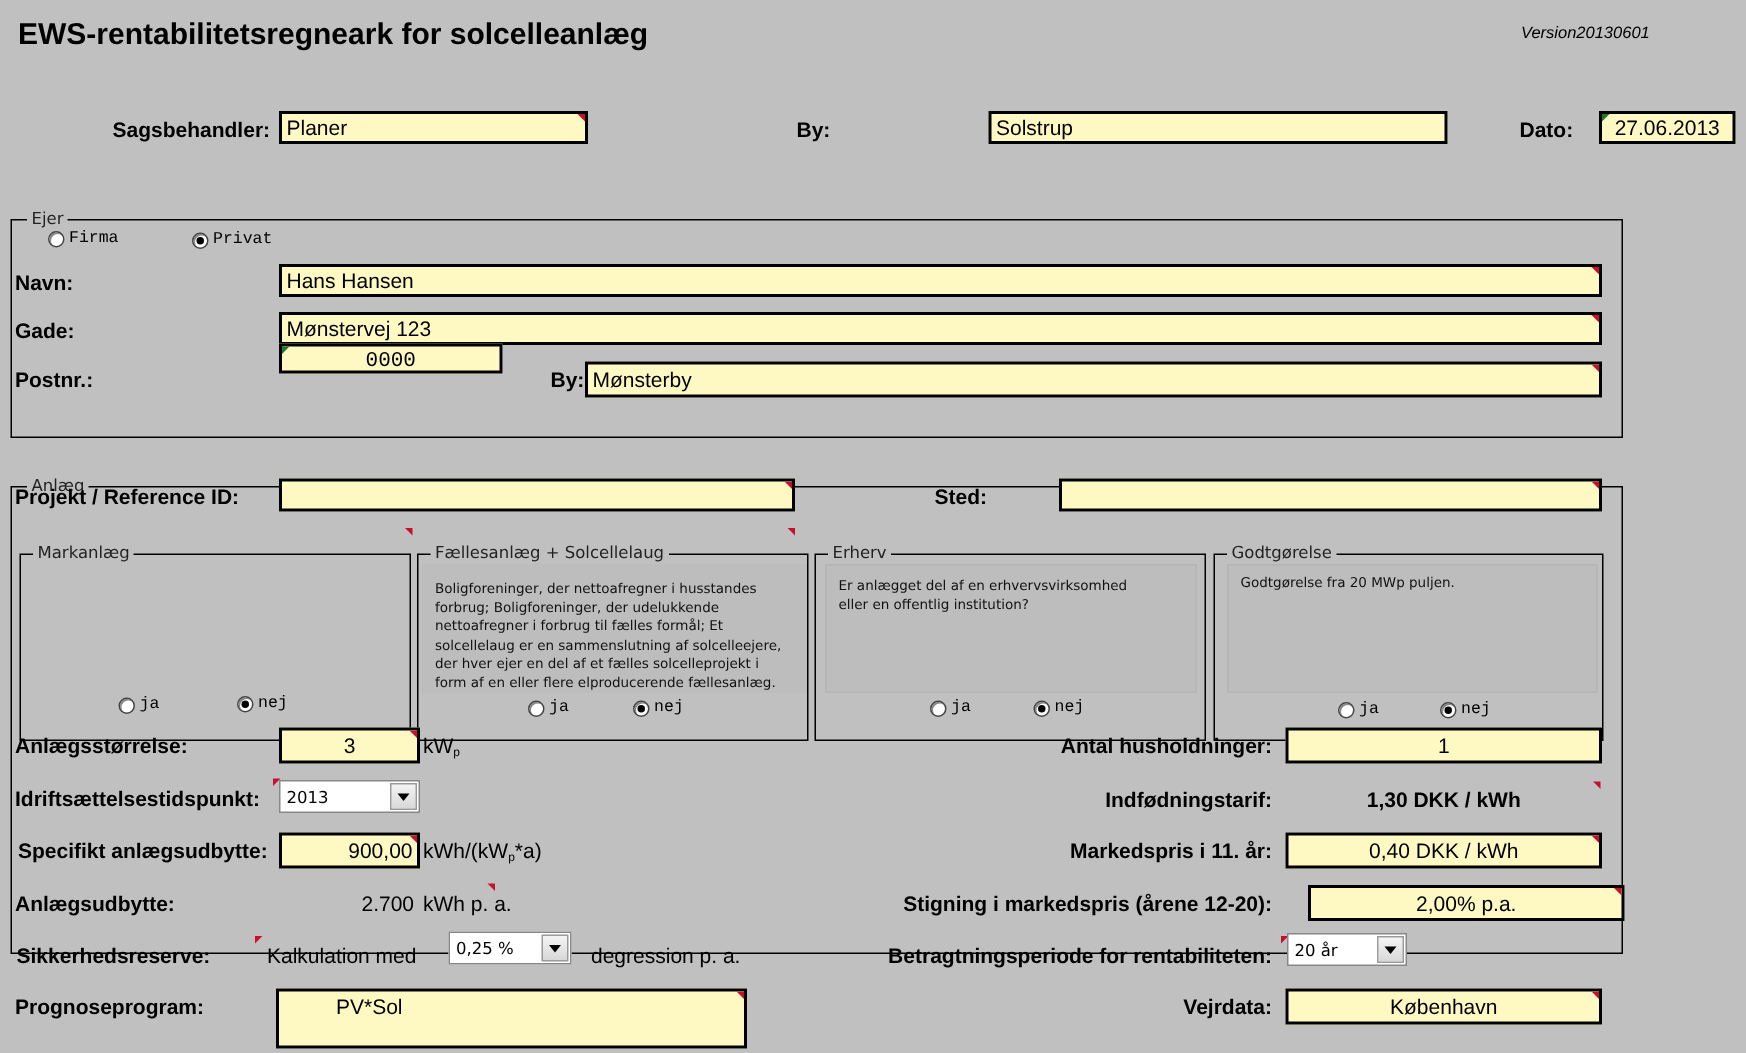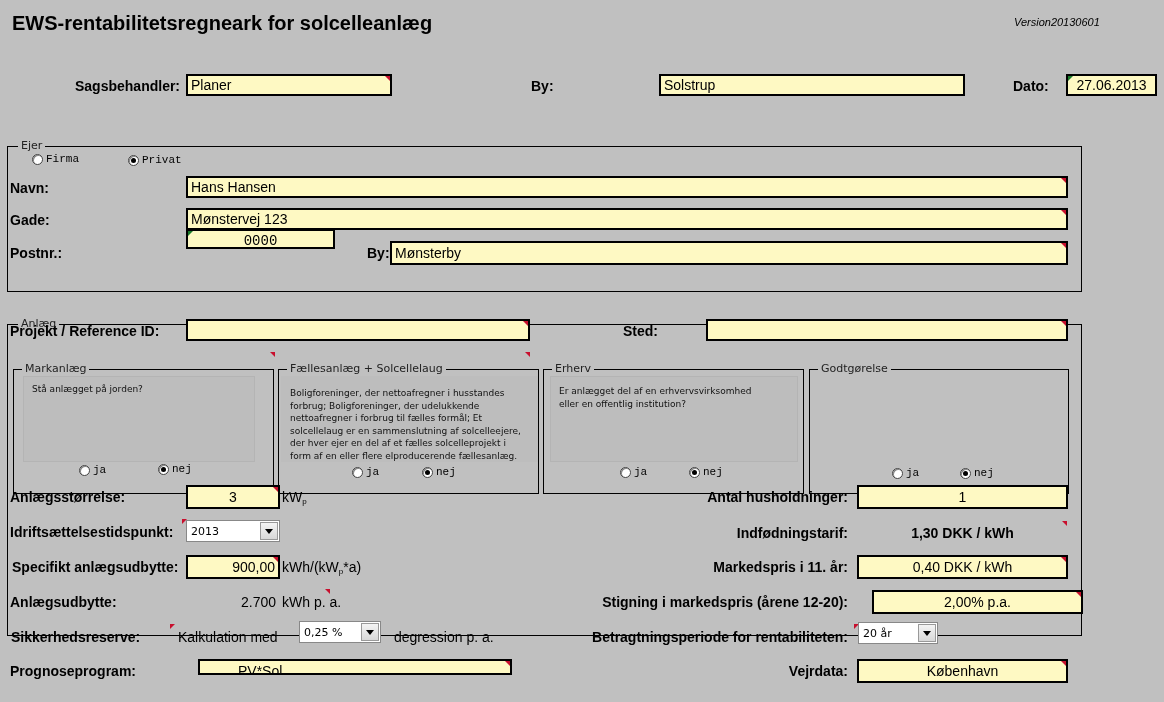--- a/index.html
+++ b/index.html
@@ -122,23 +122,20 @@
 </div>
 
 <div class="abs lbl" style="left:10px;top:323px;">Projekt / Reference ID:</div>
 <div class="abs field tri-red" style="left:186px;top:319px;width:344px;"></div>
 
 <div class="abs lbl" style="left:623px;top:323px;">Sted:</div>
 <div class="abs field tri-red" style="left:706px;top:319px;width:362px;"></div>
 
 <div class="abs group" style="left:13px;top:357px;width:261px;height:125px;">
   <span class="group-legend sub-legend" style="left:8px;">Markanlæg</span>
-  <div class="inner-panel" style="left:9px;top:6px;width:230px;height:84px;">
-    <div class="desc" style="padding:6px 8px;">Stå anlægget på jorden?</div>
-  </div>
   <div class="radio" style="position:absolute;left:65px;top:94px;">
     <span class="dot"></span>
     <span>ja</span>
   </div>
   <div class="radio" style="position:absolute;left:144px;top:93px;">
     <span class="dot on"></span>
     <span>nej</span>
   </div>
 </div>
 <div class="abs note-red" style="left:270px;top:352px;"></div>
@@ -169,20 +166,23 @@
     <span>ja</span>
   </div>
   <div class="radio" style="position:absolute;left:145px;top:96px;">
     <span class="dot on"></span>
     <span>nej</span>
   </div>
 </div>
 
 <div class="abs group" style="left:809px;top:357px;width:260px;height:125px;">
   <span class="group-legend sub-legend" style="left:8px;">Godtgørelse</span>
+  <div class="inner-panel" style="left:8px;top:6px;width:245px;height:84px;">
+    <div class="desc" style="padding:6px 8px;">Godtgørelse fra 20 MWp puljen.</div>
+  </div>
   <div class="radio" style="position:absolute;left:82px;top:97px;">
     <span class="dot"></span>
     <span>ja</span>
   </div>
   <div class="radio" style="position:absolute;left:150px;top:97px;">
     <span class="dot on"></span>
     <span>nej</span>
   </div>
 </div>
 
@@ -213,21 +213,21 @@
 <div class="abs lbl" style="left:11px;top:629px;">Sikkerhedsreserve:</div>
 <div class="abs note-red-l" style="left:170px;top:624px;"></div>
 <div class="abs plain" style="left:178px;top:629px;">Kalkulation med</div>
 <div class="abs combo" style="left:299px;top:621px;width:82px;">
   <span class="val">0,25 %</span>
   <span class="btn"></span>
 </div>
 <div class="abs plain" style="left:394px;top:629px;">degression p. a.</div>
 
 <div class="abs lbl" style="left:10px;top:663px;">Prognoseprogram:</div>
-<div class="abs field tri-red" style="left:198px;top:659px;width:314px;height:16px;line-height:20px;padding-left:38px;">PV*Sol</div>
+<div class="abs field tri-red" style="left:184px;top:659px;width:314px;height:40px;line-height:20px;padding-left:38px;">PV*Sol</div>
 
 <div class="abs lbl lbl-r" style="left:560px;width:288px;top:489px;">Antal husholdninger:</div>
 <div class="abs field center" style="left:857px;top:485px;width:211px;height:24px;line-height:20px;">1</div>
 
 <div class="abs lbl lbl-r" style="left:560px;width:288px;top:525px;">Indfødningstarif:</div>
 <div class="abs lbl" style="left:857px;width:211px;top:525px;text-align:center;">1,30 DKK / kWh</div>
 <div class="abs note-red" style="left:1062px;top:521px;"></div>
 
 <div class="abs lbl lbl-r" style="left:560px;width:288px;top:559px;">Markedspris i 11. år:</div>
 <div class="abs field tri-red center" style="left:857px;top:555px;width:211px;height:24px;line-height:20px;">0,40 DKK / kWh</div>

